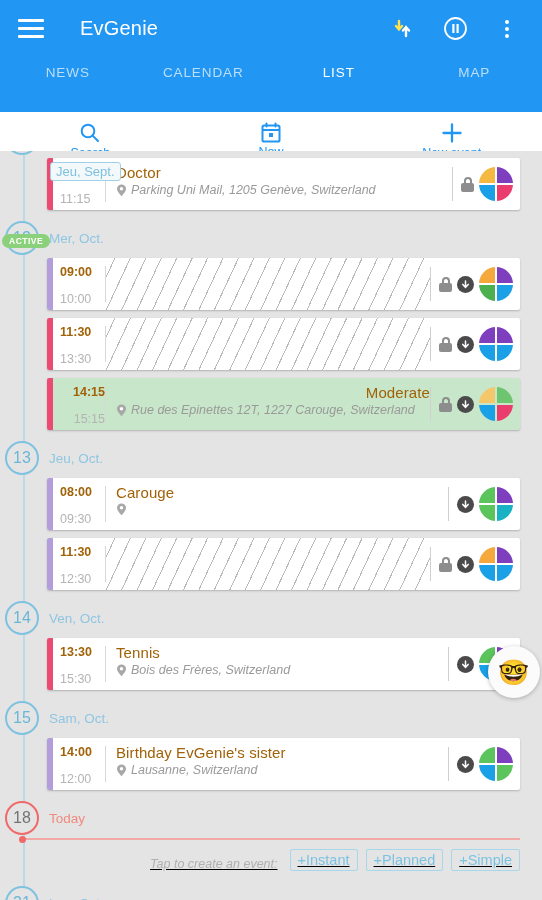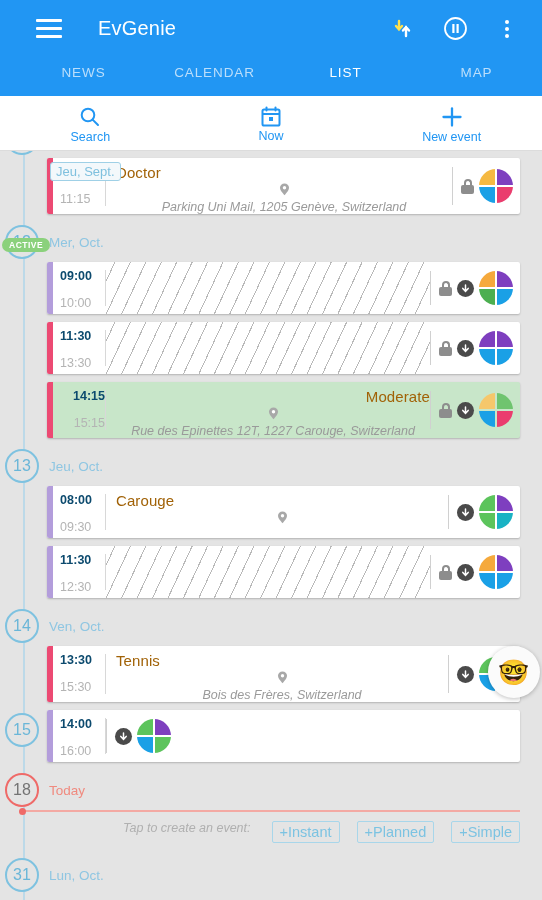--- a/index.html
+++ b/index.html
@@ -5,21 +5,21 @@
   * { box-sizing: border-box; margin: 0; padding: 0; }
   html, body {
     width: 542px; height: 900px;
     font-family: "Liberation Sans", sans-serif;
     background: #e8e8e8;
     overflow: hidden;
   }
   #app { position: relative; width: 542px; height: 900px; background: #e4e4e4; }
 
   
-  .appbar { background: #2196f3; height: 96px; position: relative; padding-left: 18px; }
+  .appbar { background: #2196f3; height: 112px; position: relative; }
   .appbar-top { height: 57px; display: flex; align-items: center; padding: 0 14px; }
   .hamburger { width: 34px; height: 34px; display: flex; flex-direction: column;
                justify-content: center; gap: 5px; cursor: pointer; padding-left: 4px;}
   .hamburger span { display: block; width: 26px; height: 3px; background: #fff; border-radius: 1px; }
   .app-title { color: #fff; font-size: 20px; margin-left: 32px; letter-spacing: .2px; }
   .appbar-actions { margin-left: auto; display: flex; align-items: center; gap: 22px; padding-right: 6px;}
   .icon-btn { width: 30px; height: 30px; display:flex; align-items:center; justify-content:center; cursor:pointer;}
   .kebab { display:flex; flex-direction:column; gap:3px; align-items:center; }
   .kebab i { width:4px; height:4px; background:#fff; border-radius:50%; display:block;}
 
@@ -53,27 +53,27 @@
   .dayhdr .lab { color: #8fc6e2; font-size: 13.5px; padding-left: 2px; }
   .dayhdr .lab.today { color: #f08a7f; }
 
   .evwrap { padding: 0 22px 8px 0; flex: 1; }
   .event { display: flex; background: #fff; border-radius: 2px;
            box-shadow: 0 1px 2px rgba(0,0,0,.22); min-height: 52px; align-items: stretch;
            overflow: hidden; cursor: pointer; }
   .event.green { background: #c8e6c9; text-align: right; }
   .stripe { width: 6px; flex: 0 0 6px; }
   .times { width: 52px; flex: 0 0 52px; padding: 7px 0 0 7px; }
-  .times .t1 { font-size: 12.5px; color: #0c4a6e; font-weight: bold; }
+  .times .t1 { font-size: 12.5px; color: #a16207; font-weight: bold; }
   .times .t2 { font-size: 12.5px; color: #b4b4b4; margin-top: 13px; }
   .sep { width: 1px; background: #d8d8d8; margin: 8px 0; }
   .body { flex: 1; padding: 6px 0 0 10px; min-width: 0; }
   .etitle { font-size: 15px; color: #a16207; font-weight: normal; letter-spacing: .1px; }
   .eloc { font-size: 12.5px; color: #9a9a9a; font-style: italic;
-          display: flex; align-items: center; gap: 4px; margin-top: 2px; flex-direction: column; }
+          display: flex; align-items: center; gap: 4px; margin-top: 2px; }
   .hatch { flex: 1; margin: 0; background-image: repeating-linear-gradient(
             -65deg, transparent 0 13px, #b9b9b9 13px 14px); }
   .badges { display: flex; align-items: center; gap: 5px; padding-right: 7px; }
   .rsep { width: 1px; background: #d0d0d0; margin: 9px 8px 9px 0; align-self: stretch;}
   .pie { width: 34px; height: 34px; border-radius: 50%; overflow: hidden;
          display: grid; grid-template-columns: 1fr 1fr; grid-template-rows: 1fr 1fr;
          gap: 1.5px; flex: 0 0 34px; }
   .pie i { display: block; }
 
   
@@ -82,22 +82,22 @@
                 font-size: 13px; padding: 1px 5px; z-index: 5; }
 
   .activebadge { position: absolute; left: 2px; top: 16px; background: #8bd17c;
                  color: #fff; font-size: 8.5px; font-weight: bold; letter-spacing: .5px;
                  border-radius: 9px; padding: 2px 7px; z-index: 4; }
 
   
   .todayline { position: relative; height: 2px; background: #f3a9a3; margin: 0 22px 0 23px; }
   .todayline::before { content:''; position:absolute; left:-4px; top:-2px; width:7px; height:7px;
                        border-radius:50%; background:#ef6a68; }
-  .createrow { display: flex; align-items: flex-start; justify-content: flex-end;
-               gap: 17px; padding: 9px 22px 12px 0; }
+  .createrow { display: flex; align-items: flex-end; justify-content: flex-end;
+               gap: 8px; padding: 9px 22px 12px 0; text-decoration: underline; }
   .createhint { color: #b0b0b0; font-size: 12.5px; font-style: italic; margin-right: 4px; }
   .cbtn { border: 1px solid #a8d6ea; color: #7cc3e2; background: transparent;
           font-size: 14.5px; padding: 2px 7px; border-radius: 2px; cursor: pointer;
           font-family: "Liberation Sans", sans-serif; }
 
   
   .mascot { position: absolute; right: 2px; top: 646px; width: 52px; height: 52px;
             border-radius: 50%; background: #fbfbfb; box-shadow: 0 1px 4px rgba(0,0,0,.25);
             display: flex; align-items: center; justify-content: center; font-size: 25px;
             cursor: pointer; z-index: 20; }
@@ -448,28 +448,41 @@
                 </div>
               </div>
             </div>
           </div>
         </div>
         <div class="row">
           <div class="gutter">
             <div class="daycircle" style="top: 3px;">15</div>
           </div>
           <div style="flex: 1 1 0%; min-width: 0px;">
+            <div class="dayhdr">
+              <span class="lab">Sam, Oct.</span>
+            </div>
             <div class="evwrap">
               <div class="event">
                 <div class="stripe" style="background: rgb(179, 157, 219);"></div>
                 <div class="times">
                   <div class="t1">14:00</div>
-                  <div class="t2">16:00</div>
-                </div>
-                <div class="sep"></div>
+                  <div class="t2">12:00</div>
+                </div>
+                <div class="sep"></div>
+                <div class="body">
+                  <div class="etitle">Birthday EvGenie's sister</div>
+                  <div class="eloc">
+                    <svg width="11" height="13" viewBox="0 0 11 13">
+                      <path d="M5.5 0.5C3 .5 1 2.4 1 4.8c0 3 4.5 7.4 4.5 7.4S10 7.8 10 4.8C10 2.4 8 .5 5.5.5z" fill="#a8a8a8"></path>
+                      <circle cx="5.5" cy="4.7" r="1.7" fill="#fff"></circle>
+                    </svg>
+                    <span>Lausanne, Switzerland</span>
+                  </div>
+                </div>
                 <div class="rsep"></div>
                 <div class="badges">
                   <div class="dlbadge">
                     <svg width="11" height="11" viewBox="0 0 11 11">
                       <path d="M5.5 2 L5.5 8 M2.8 5.4 L5.5 8.3 L8.2 5.4" stroke="#fff" stroke-width="1.5" fill="none" stroke-linecap="round"></path>
                     </svg>
                   </div>
                   <div class="pie">
                     <i style="background: rgb(92, 196, 92);"></i>
                     <i style="background: rgb(126, 63, 191);"></i>

